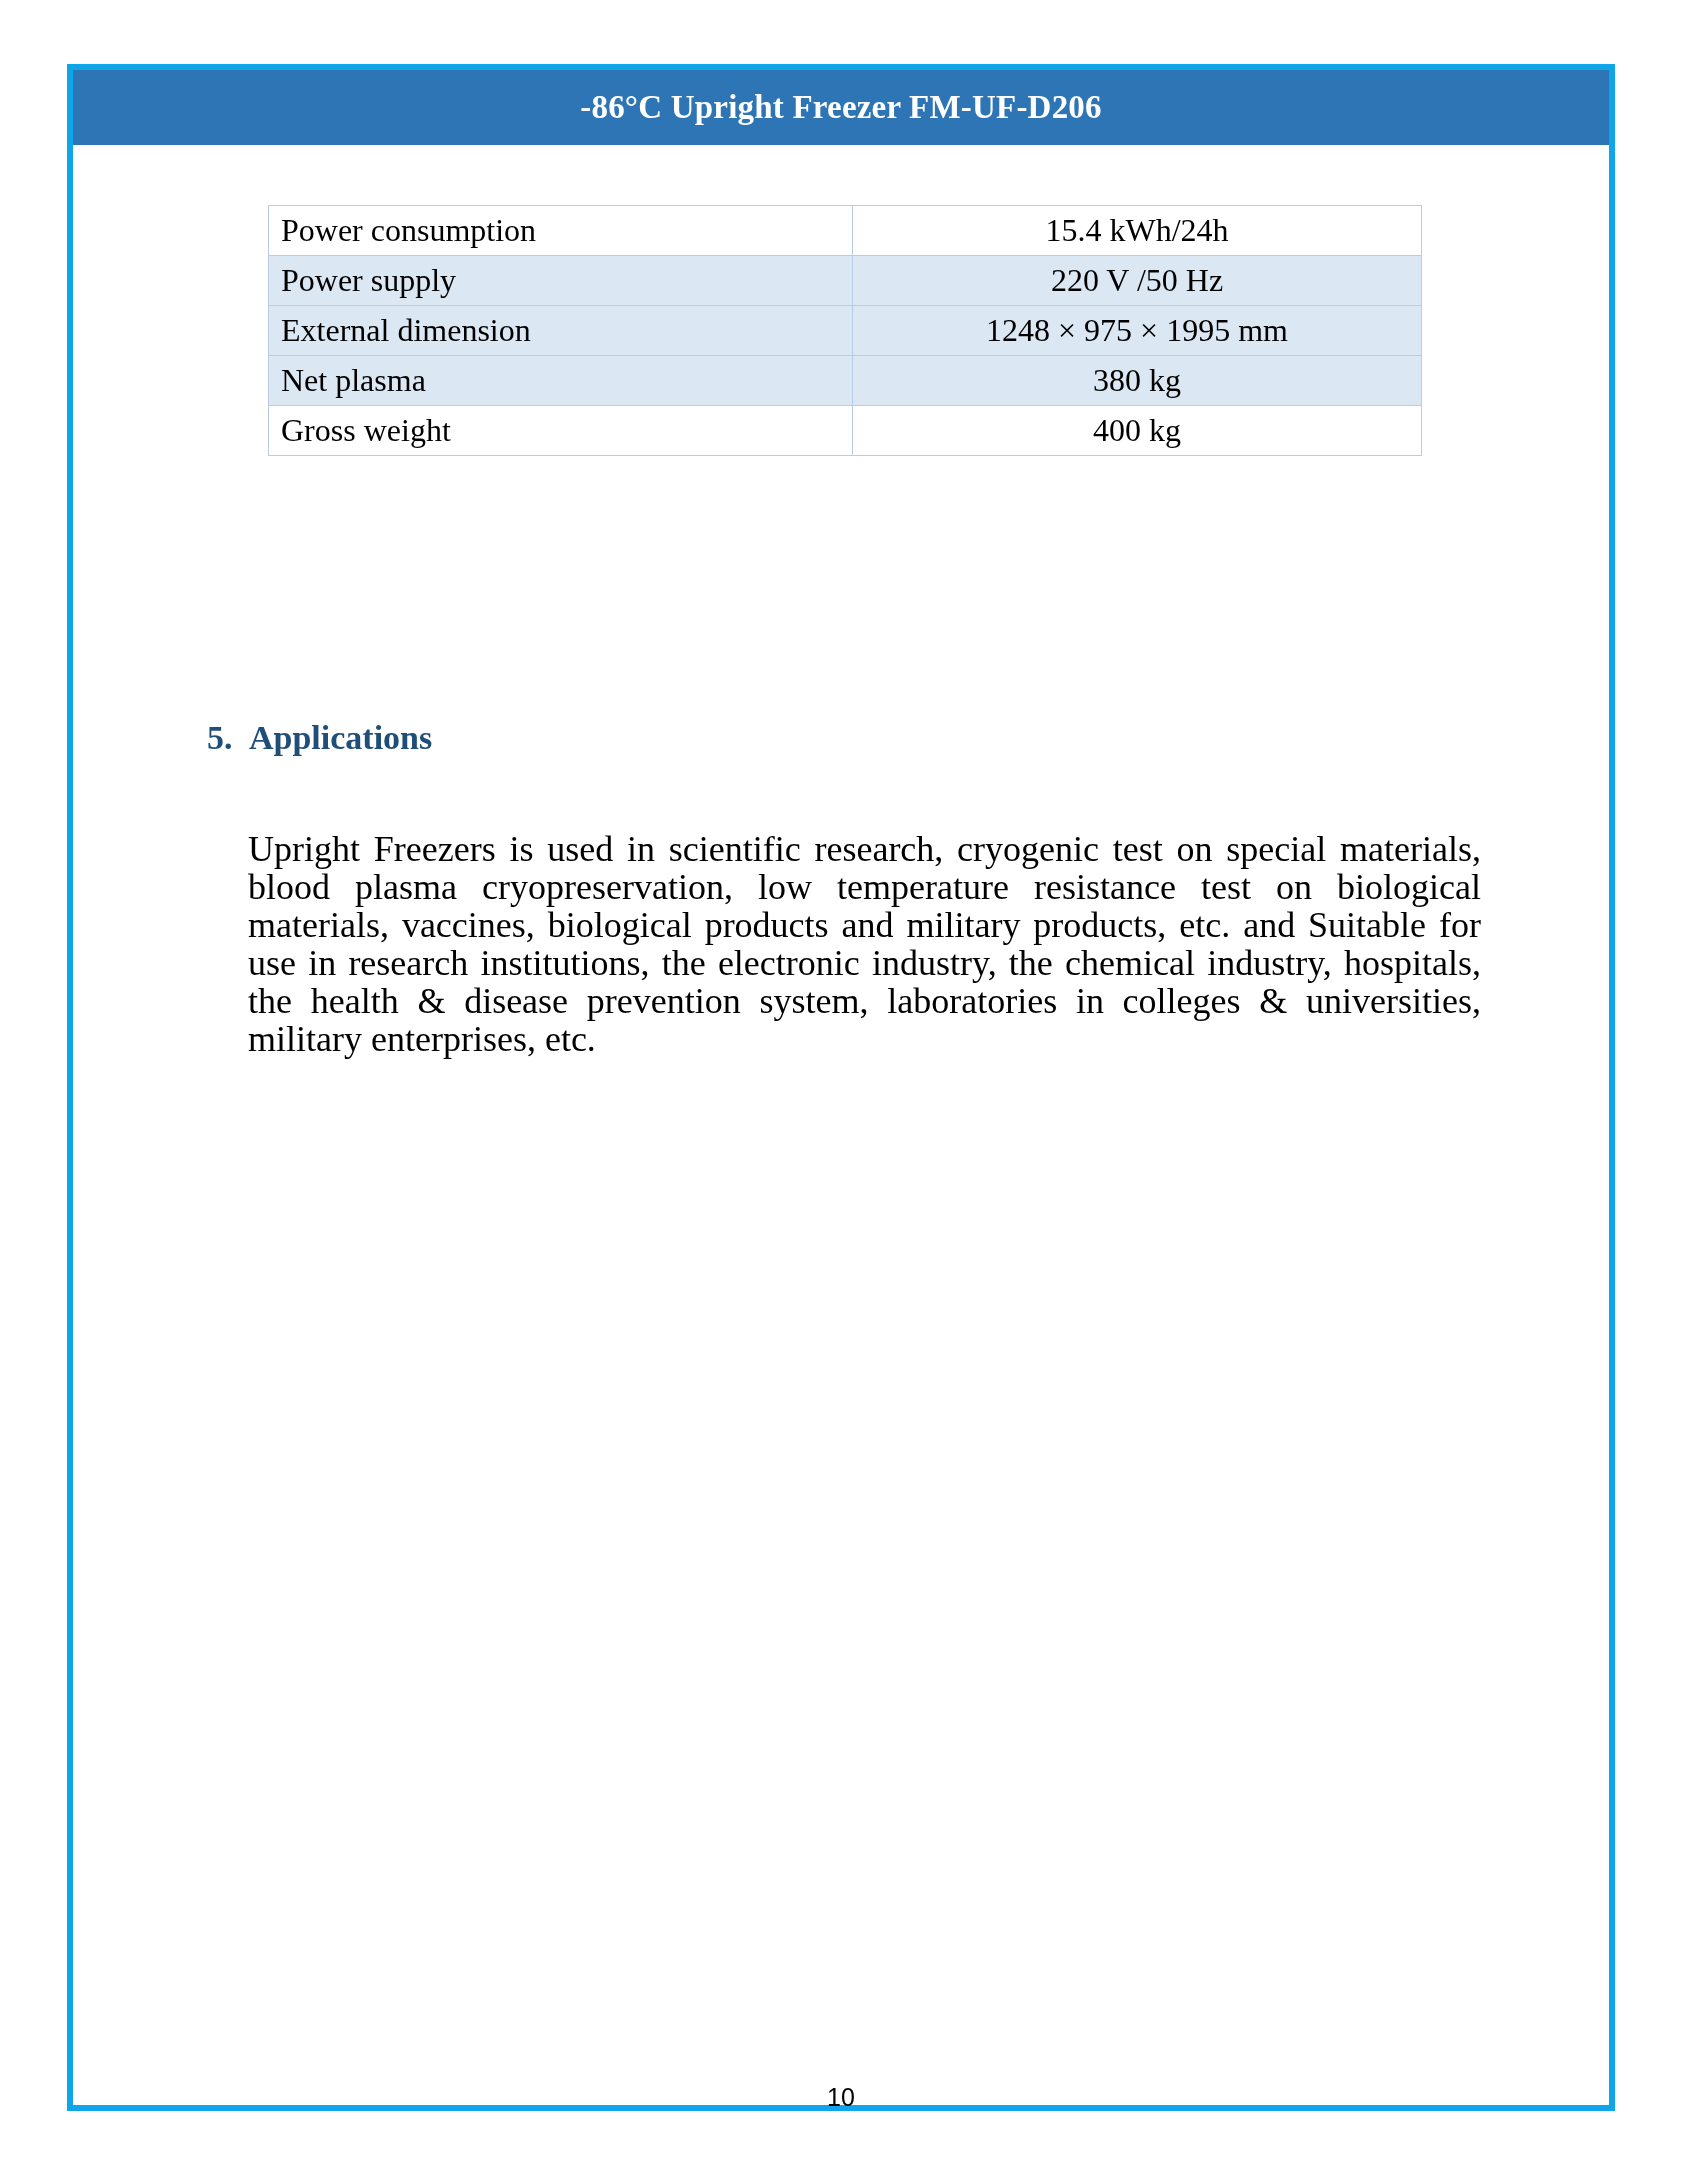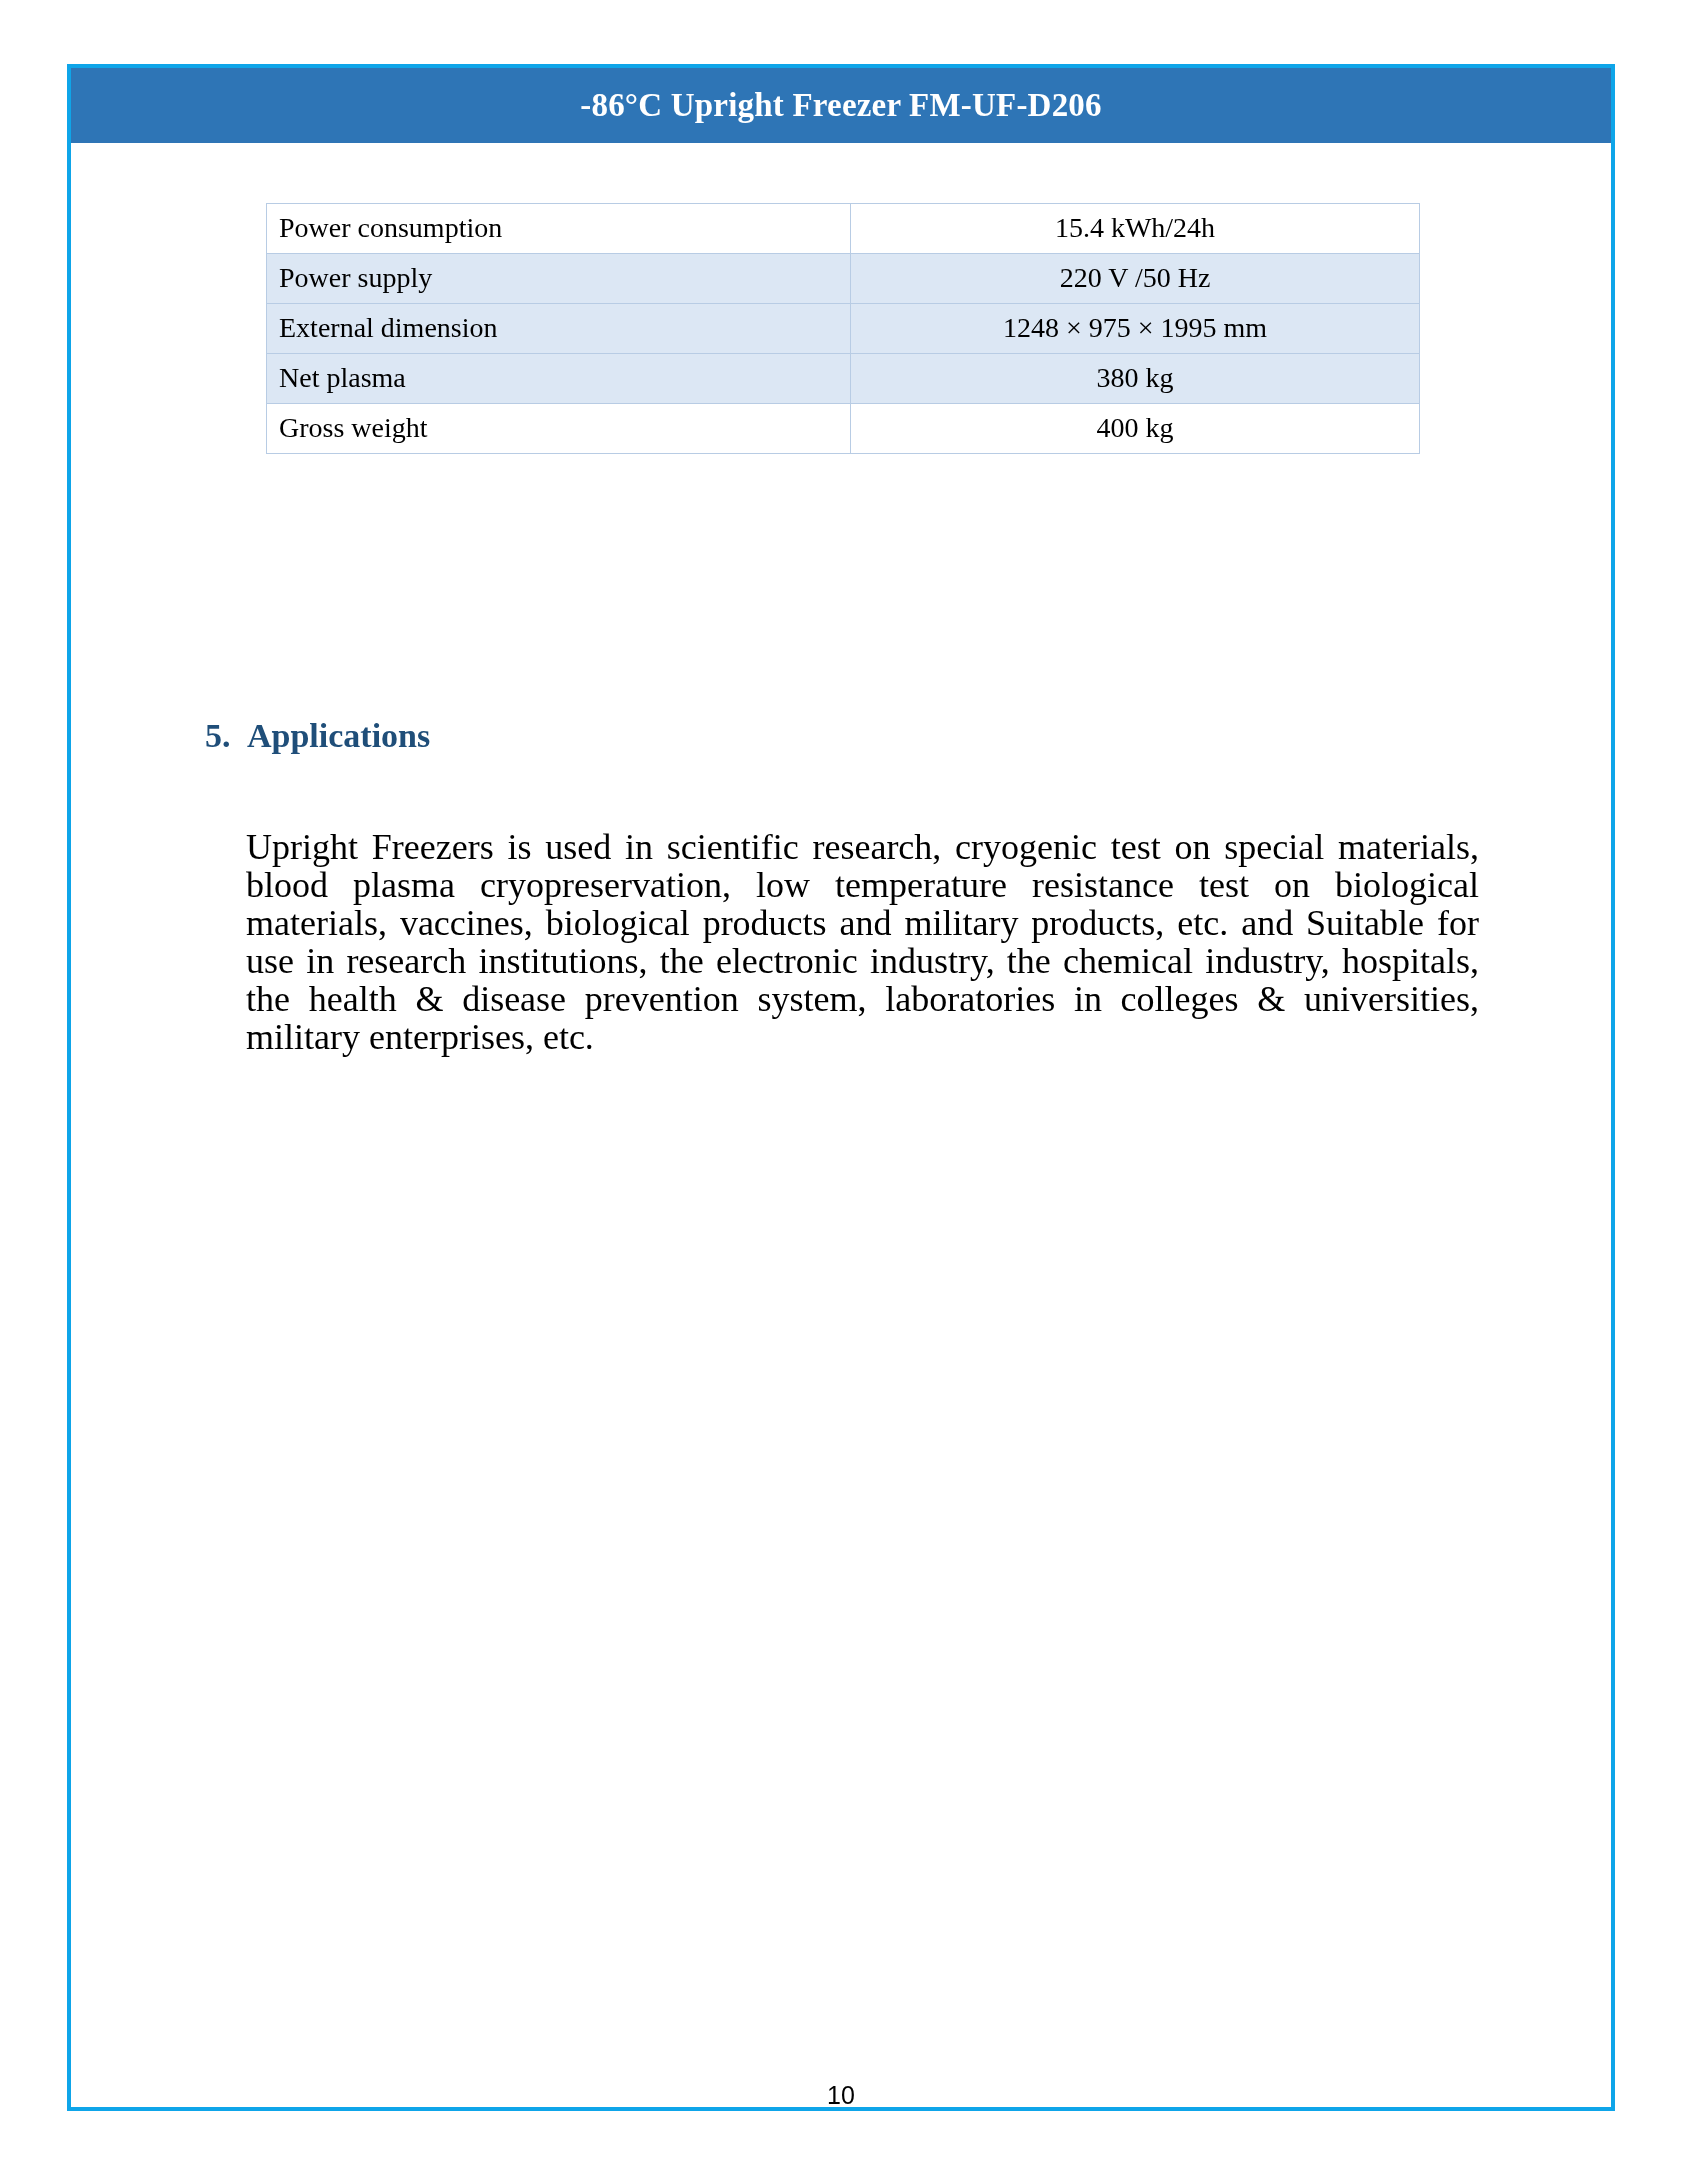--- a/index.html
+++ b/index.html
@@ -15,21 +15,21 @@
     overflow: hidden;
   }
 
   
   .page {
     position: absolute;
     left: 67px;
     top: 64px;
     width: 1548px;
     height: 2047px;
-    border: 4px solid #0ea5e9;
+    border: 6px solid #0ea5e9;
     box-sizing: border-box;
     background: #ffffff;
   }
 
   
   .title-banner {
     position: absolute;
     left: 0;
     top: 0;
     width: 100%;
@@ -67,21 +67,21 @@
     width: 1154px;
   }
   table.spec-table {
     border-collapse: collapse;
     width: 100%;
     table-layout: fixed;
   }
   table.spec-table td {
     border: 1px solid #b8cce4;
     height: 50px;
-    font-size: 28px;
+    font-size: 32px;
     font-family: "Liberation Serif", serif;
     color: #000000;
     padding: 0 12px;
     box-sizing: border-box;
     vertical-align: middle;
     line-height: 1.1;
   }
   table.spec-table td.label {
     width: 584px;
     text-align: left;

